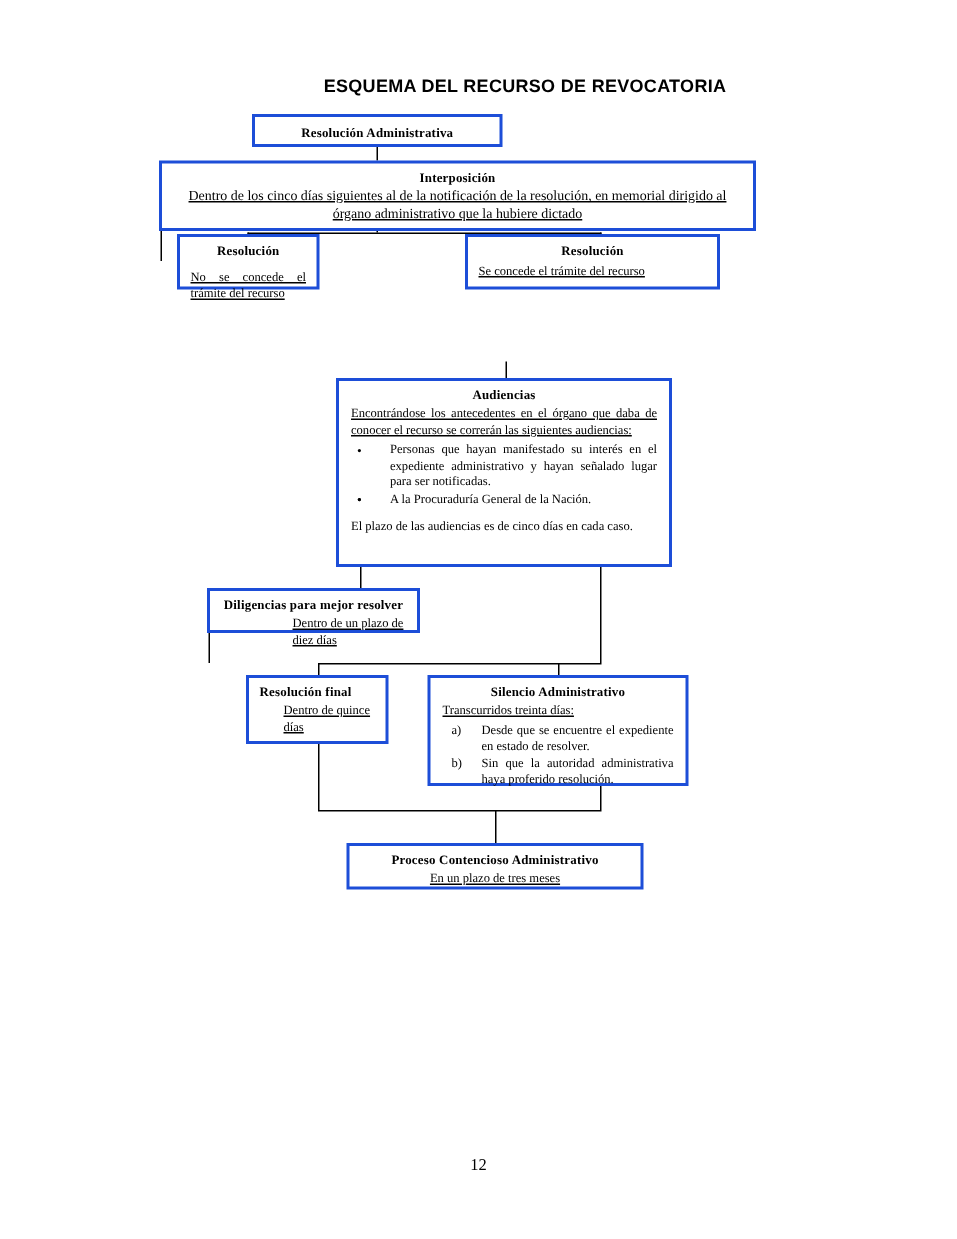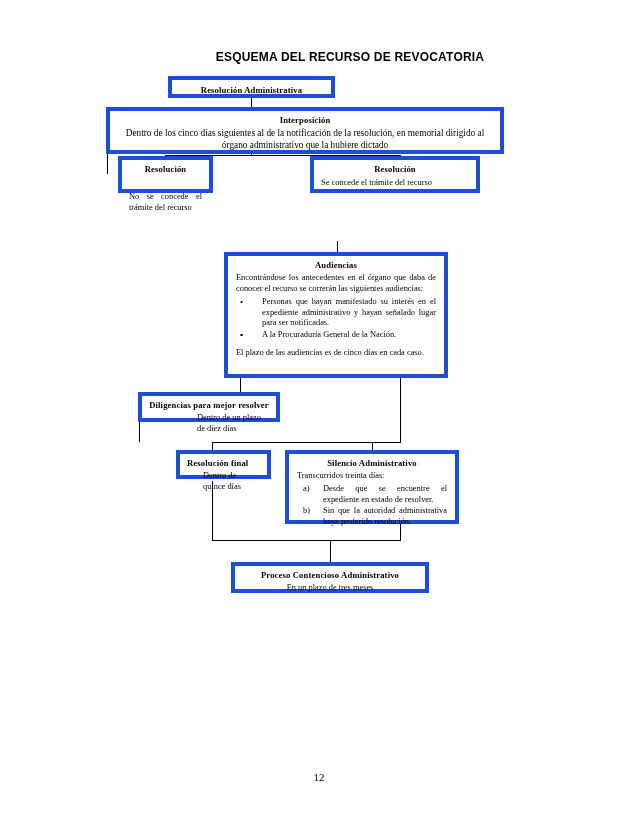--- a/index.html
+++ b/index.html
@@ -31,36 +31,37 @@
     text-align: center;
     font-family: "Liberation Sans", sans-serif;
     font-weight: bold;
     font-size: 12px;
     letter-spacing: 0.2px;
     margin-left: 31px;
   }
 
   .box {
     position: absolute;
-    border: 4px solid #1d4ed8;
+    border: 2px solid #1d4ed8;
     background: #ffffff;
     box-sizing: border-box;
     z-index: 3;
   }
 
   .bhead {
     text-align: center;
     font-weight: bold;
     font-size: 8.6px;
     line-height: 11px;
     letter-spacing: 0.15px;
   }
   .bbody {
     font-size: 8.4px;
     line-height: 11px;
+    text-decoration: underline;
   }
   .ctr { text-align: center; }
   .just { text-align: justify; }
 
   
   .vline {
     position: absolute;
     width: 1px;
     background: #000000;
     z-index: 1;
@@ -113,21 +114,21 @@
   }
 
   
   #box-resolucion-administrativa { left: 168px; top: 76px; width: 167px; height: 22px; padding-top: 5px; }
   #box-interposicion { left: 106px; top: 107px; width: 398px; height: 47px; padding: 4px 6px 0 6px; }
   #box-resolucion-no-concede { left: 118px; top: 156px; width: 95px; height: 37px; padding: 4px 7px 0 7px; }
   #box-resolucion-concede { left: 310px; top: 156px; width: 170px; height: 37px; padding: 4px 7px 0 7px; }
   #box-elevacion { left: 227px; top: 186px; width: 228px; height: 55px; padding: 4px 8px 0 8px; }
   #box-audiencias { left: 224px; top: 252px; width: 224px; height: 126px; padding: 4px 8px 0 8px; }
   #box-diligencias { left: 138px; top: 392px; width: 142px; height: 30px; padding: 4px 7px 0 7px; }
-  #box-resolucion-final { left: 176px; top: 450px; width: 95px; height: 29px; padding: 4px 7px 0 7px; }
+  #box-resolucion-final { left: 164px; top: 450px; width: 95px; height: 46px; padding: 4px 7px 0 7px; }
   #box-silencio { left: 285px; top: 450px; width: 174px; height: 74px; padding: 4px 8px 0 8px; }
   #box-contencioso { left: 231px; top: 562px; width: 198px; height: 31px; padding: 4px 7px 16px 7px; }
 
   #box-resolucion-final .bhead { text-align: left; }
   #box-resolucion-final .bbody { text-align: left; padding-left: 16px; }
   #box-diligencias .bbody { text-align: left; }
 </style>
 </head>
 <body>
 
@@ -170,21 +171,21 @@
     <div class="bhead">Resolución Administrativa</div>
   </div>
 
   <div class="box" id="box-interposicion">
     <div class="bhead">Interposición</div>
     <div class="bbody ctr" style="font-size:9.3px; line-height:12px; margin-top:1px;">Dentro de los cinco días siguientes al de la notificación de la resolución, en memorial dirigido al órgano administrativo que la hubiere dictado</div>
   </div>
 
   <div class="box" id="box-resolucion-no-concede">
     <div class="bhead">Resolución</div>
-    <div class="bbody just" style="margin-top:16px;">No se concede el trámite del recurso</div>
+    <div class="bbody just" style="margin-top:6px;">No se concede el trámite del recurso</div>
   </div>
 
   <div class="box" id="box-resolucion-concede">
     <div class="bhead">Resolución</div>
     <div class="bbody" style="margin-top:2px;">Se concede el trámite del recurso</div>
   </div>
 
 
   <div class="box" id="box-audiencias">
     <div class="bhead">Audiencias</div>

